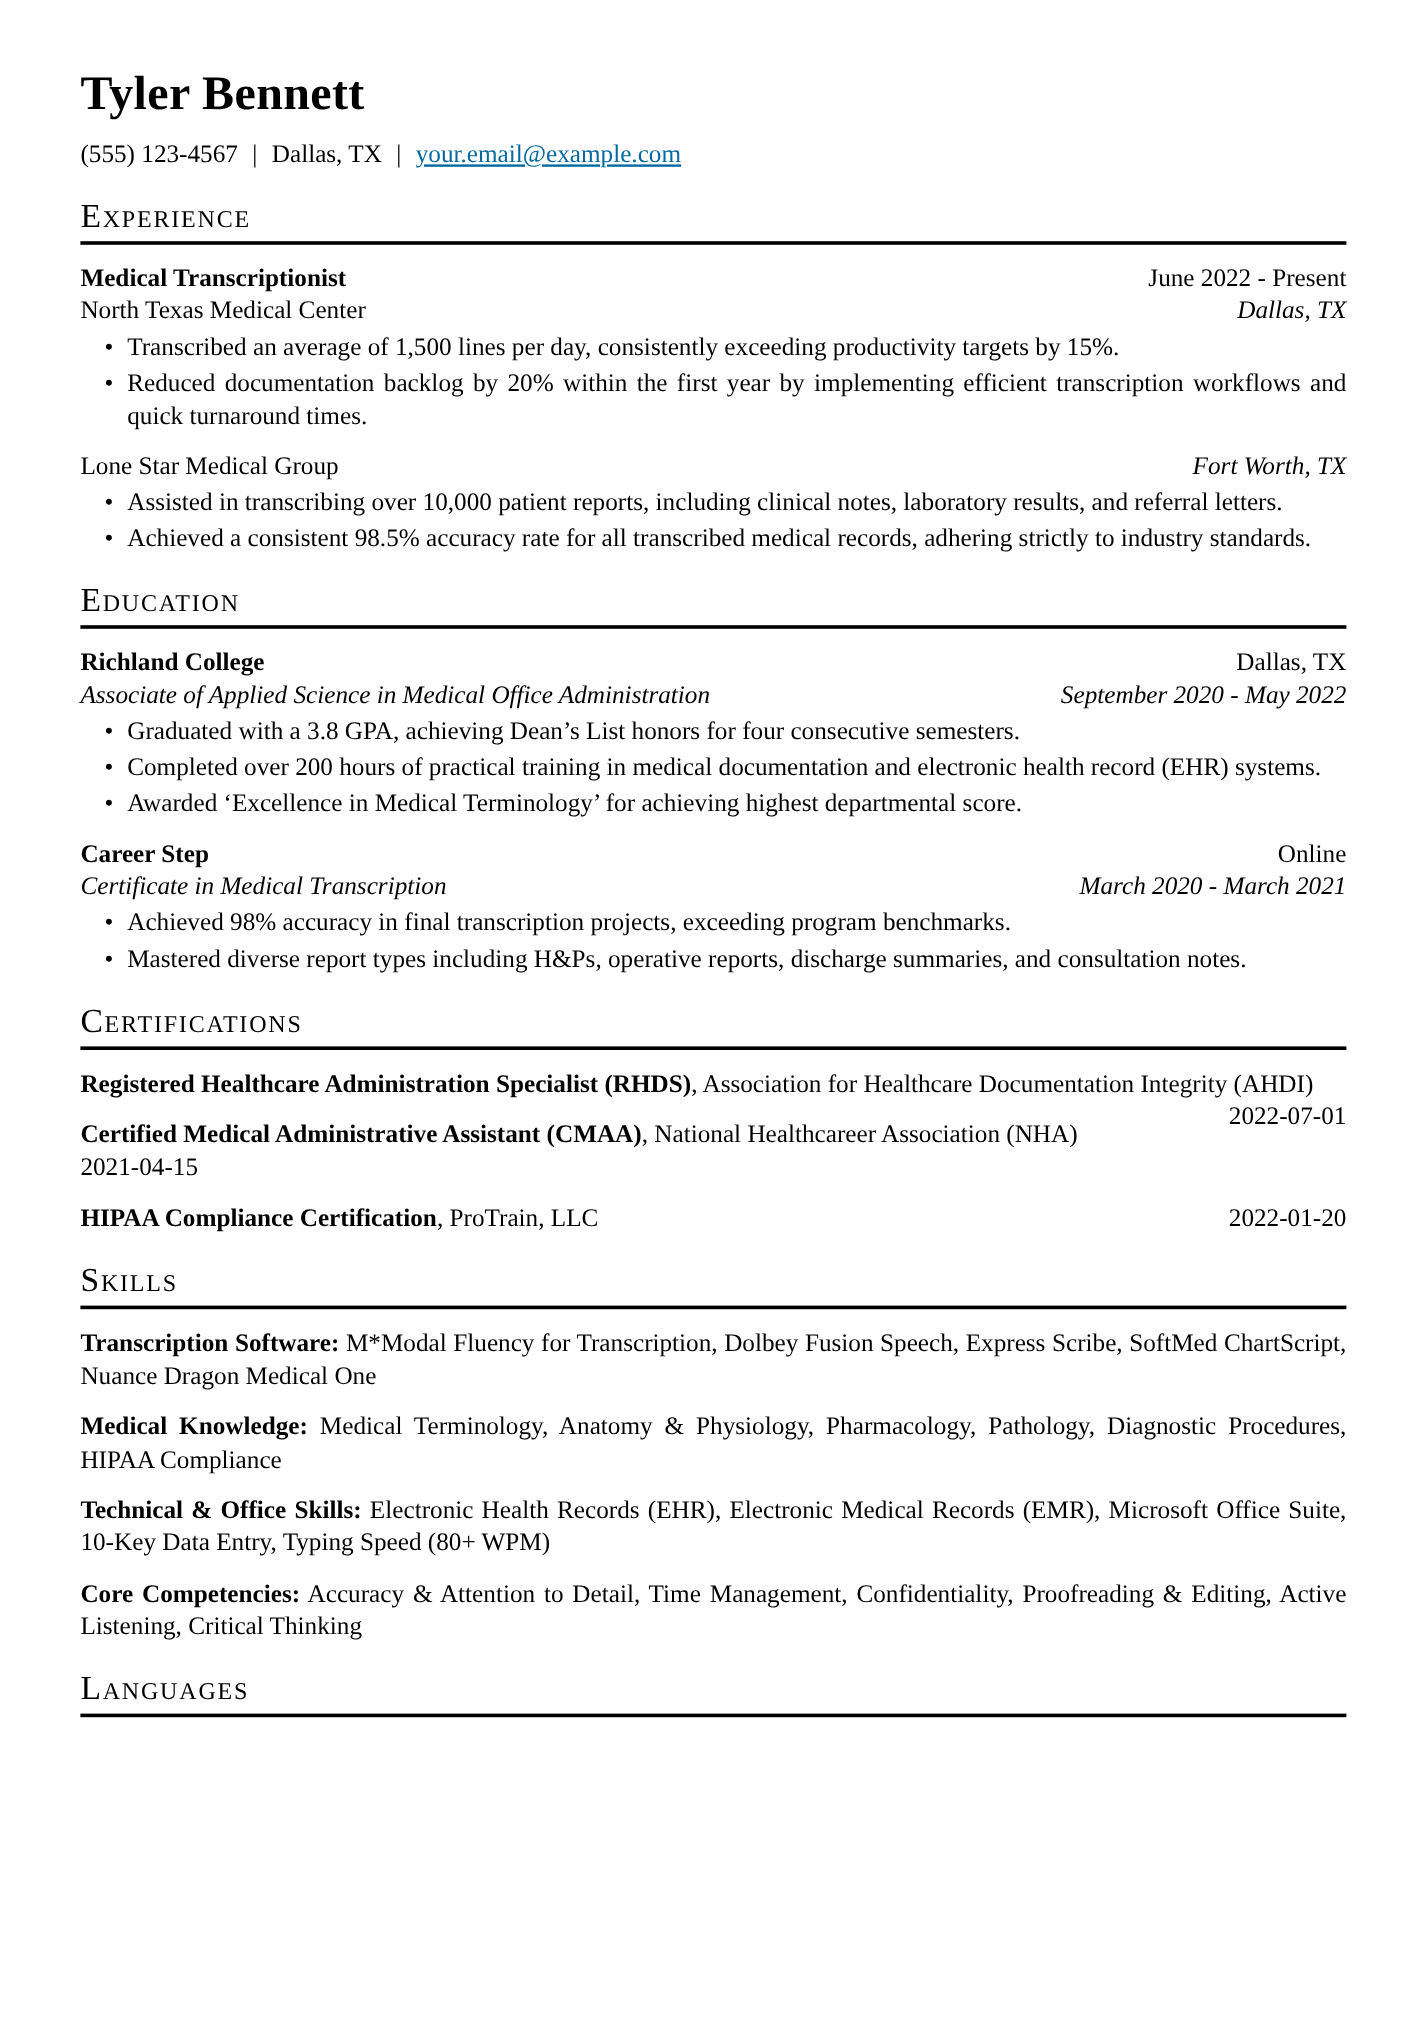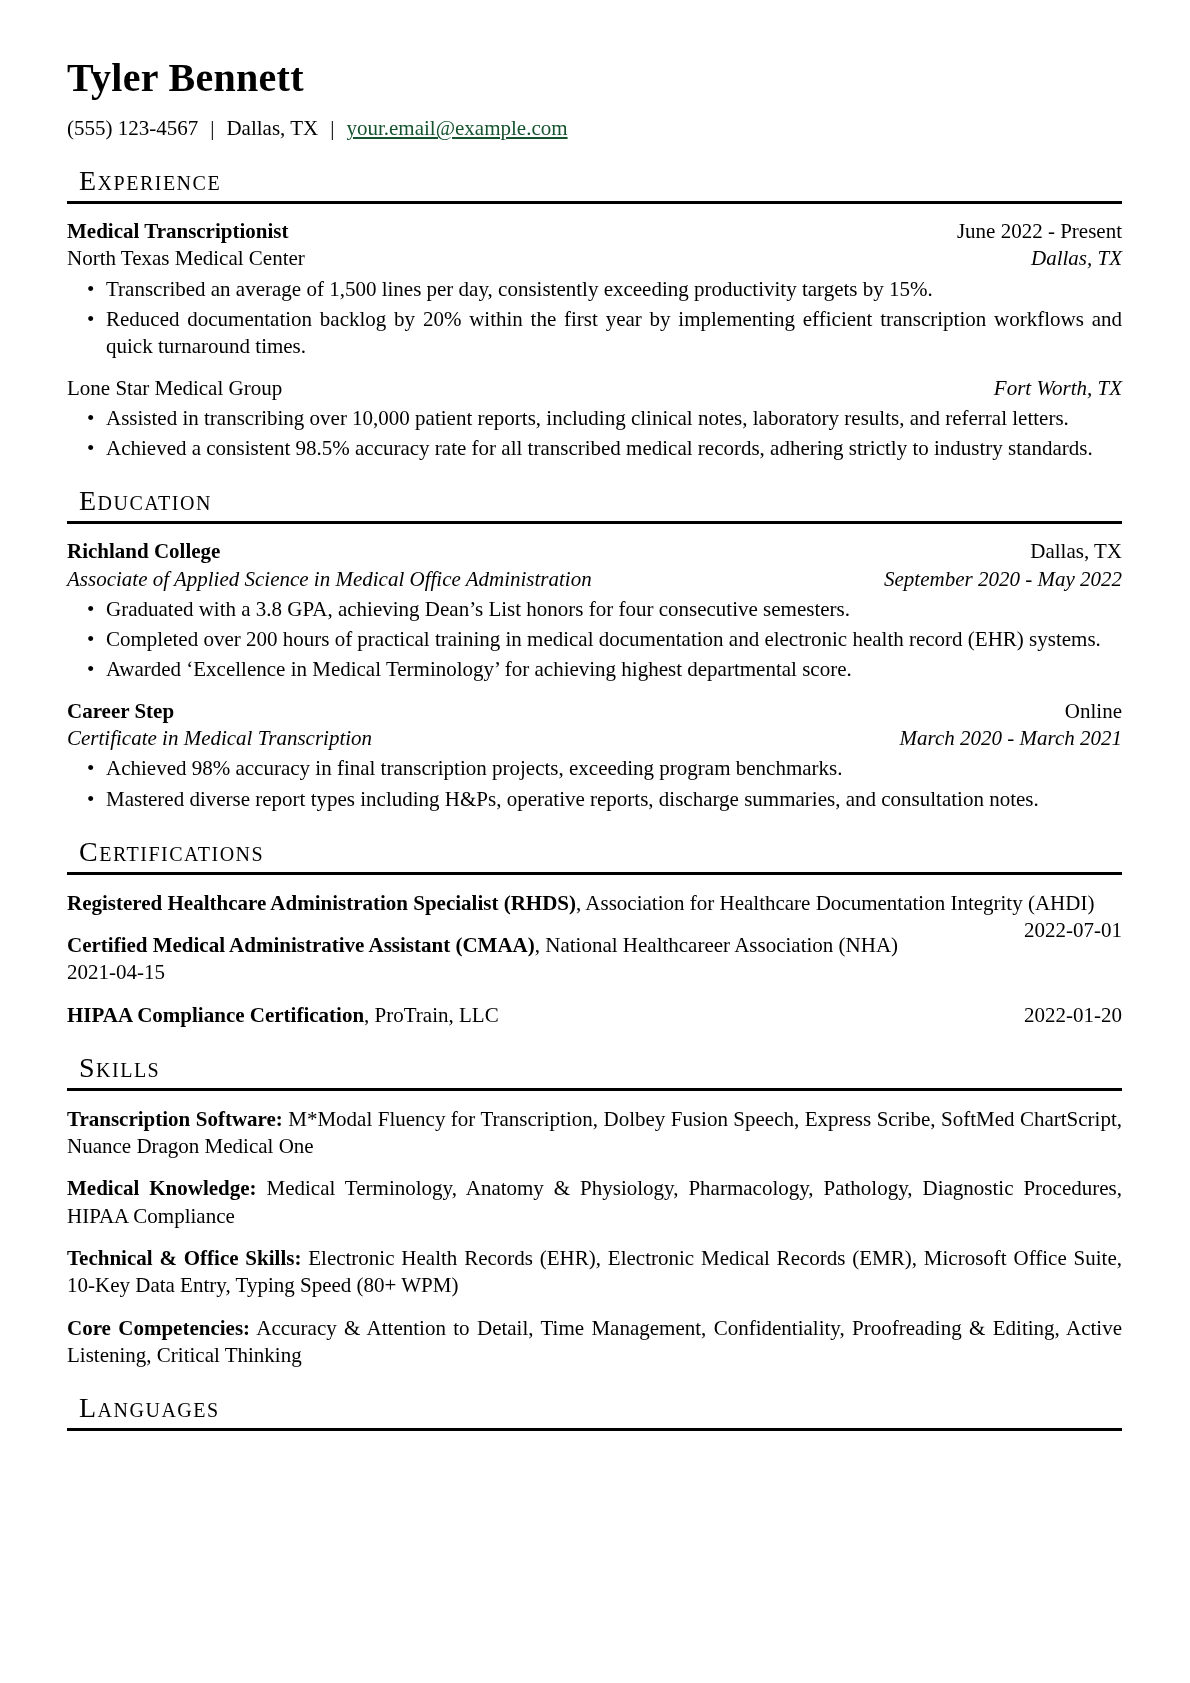--- a/index.html
+++ b/index.html
@@ -18,29 +18,29 @@
   }
   .person-name {
     font-size: 40px;
     font-weight: bold;
     margin: 0 0 15px 0;
     line-height: 1.1;
     letter-spacing: 0.3px;
   }
   .contact-line { font-size: 21px; margin: 0 0 4px 0; }
   .contact-sep { display: inline-block; margin: 0 12px; }
-  .email-link { color: #14532d; text-decoration: underline; }
+  .email-link { color: #0369a1; text-decoration: underline; }
 
   .section-title {
     font-variant: small-caps;
     font-weight: normal;
     font-size: 28px;
     letter-spacing: 1.5px;
     line-height: 1.1;
-    margin: 24px 0 0 12px;
+    margin: 24px 0 0 0;
   }
   .section-rule {
     border-bottom: 3px solid #000;
     margin: 4px 0 6px 0;
   }
 
   .entry { margin-top: 14px; }
   .entry-line { display: flex; justify-content: space-between; align-items: flex-start; }
   .bold { font-weight: bold; }
   .italic { font-style: italic; }

